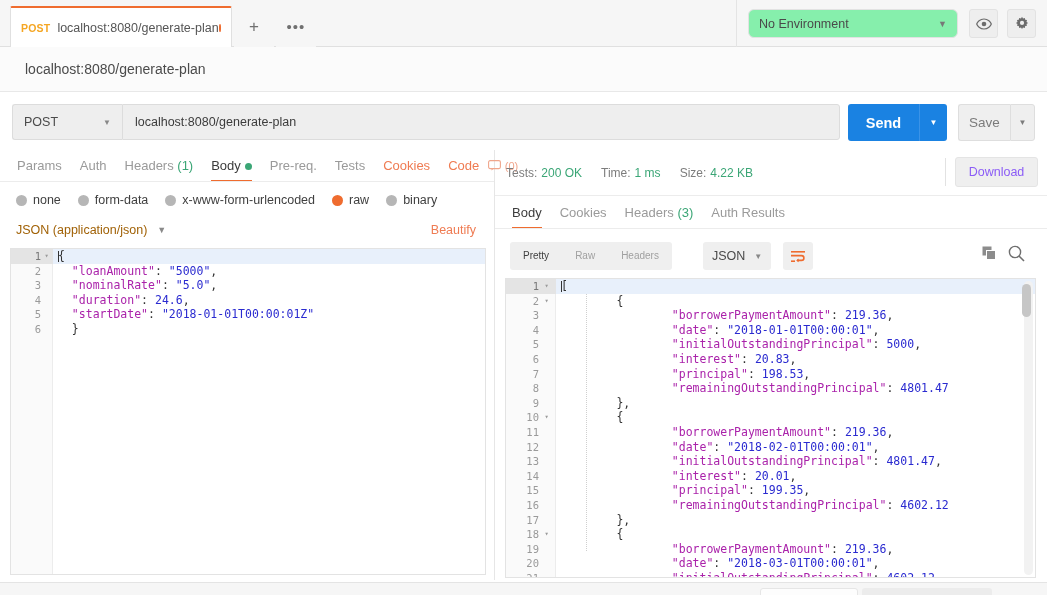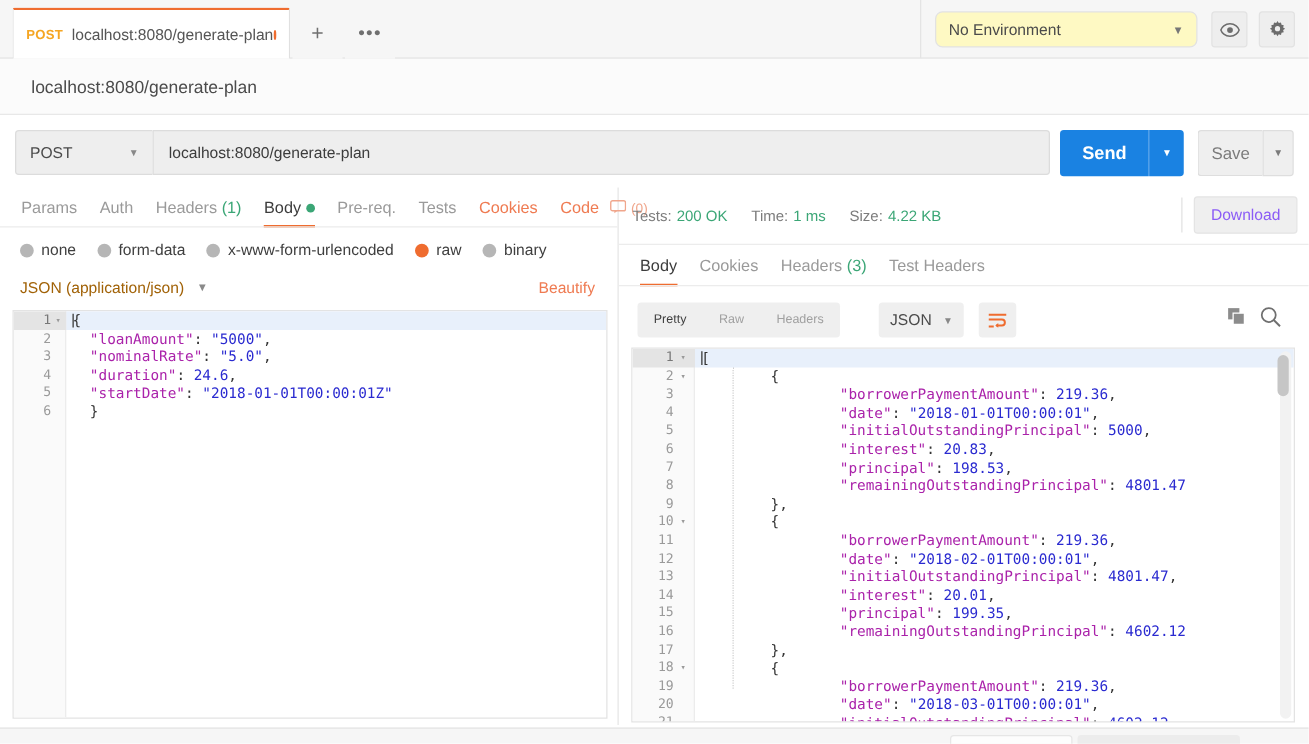--- a/index.html
+++ b/index.html
@@ -32,21 +32,21 @@
     display:flex; align-items:center; justify-content:center;
     background:#f6f6f6; color:#707070; font-size:17px;
   }
   .tab-plus { left:234px; }
   .tab-more { left:276px; font-size:15px; letter-spacing:1px; }
   .tabbar-right-sep {
     position:absolute; left:736px; top:0; width:1px; height:47px; background:#e4e4e4;
   }
   .env-select {
     position:absolute; left:748px; top:9px; width:210px; height:29px;
-    background:#fef9c3; border:1px solid #e2e2e2; border-radius:6px;
+    background:#86efac; border:1px solid #e2e2e2; border-radius:6px;
     display:flex; align-items:center; padding:0 10px;
     color:#4a4a4a; font-size:12.5px;
   }
   .env-caret { margin-left:auto; color:#777; font-size:9px; }
   .icon-btn {
     position:absolute; top:9px; width:29px; height:29px;
     background:#eeeeee; border:1px solid #e2e2e2; border-radius:3px;
     display:flex; align-items:center; justify-content:center; color:#6c6c6c;
   }
   .eye-btn { left:969px; }
@@ -367,21 +367,21 @@
     <span class="val">4.22 KB</span>
   </div>
   <div class="status-div"></div>
   <div class="download-btn">Download</div>
   <div class="status-line"></div>
 
   <div class="res-tabs">
     <div class="restab active"><span>Body</span></div>
     <div class="restab"><span>Cookies</span></div>
     <div class="restab"><span>Headers</span> <span class="cnt">(3)</span></div>
-    <div class="restab"><span>Test Headers</span></div>
+    <div class="restab"><span>Auth Results</span></div>
   </div>
   <div class="res-tabs-line"></div>
 
   <div class="pretty-row">
     <div class="seg">
       <span class="on">Pretty</span>
       <span>Raw</span>
       <span>Headers</span>
     </div>
     <div class="fmt-sel">

